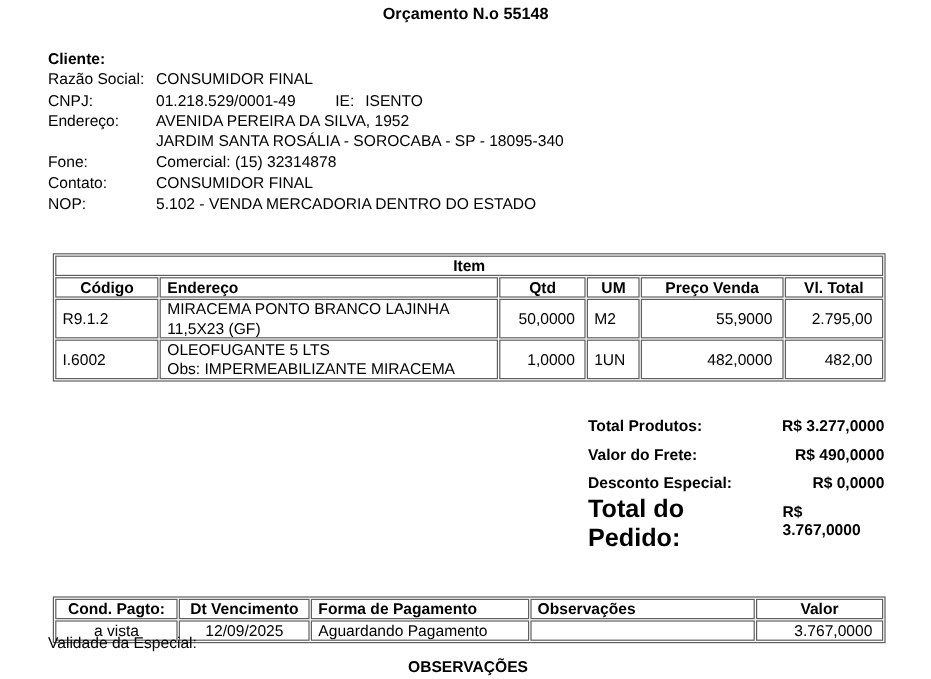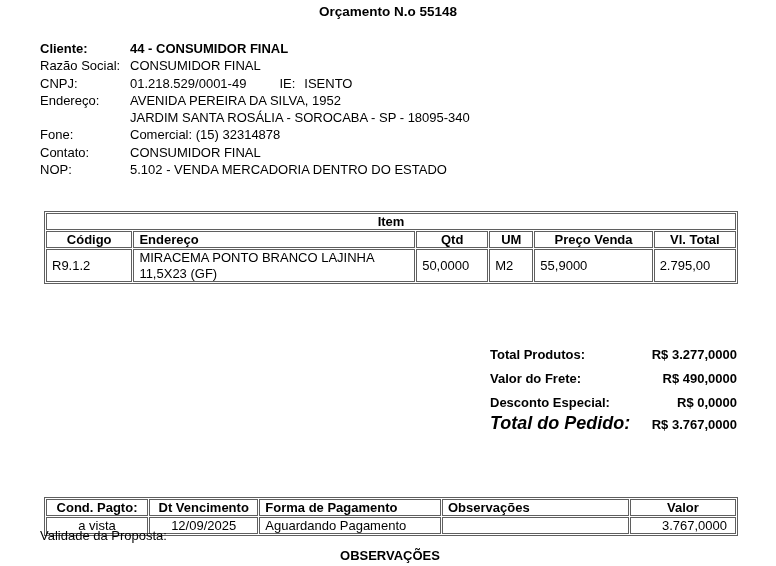--- a/index.html
+++ b/index.html
@@ -37,50 +37,49 @@
     border:1px solid var(--border);
     padding:0 5px;overflow:hidden;white-space:nowrap;
     font-weight:normal;text-align:left;vertical-align:middle;
   }
   table.report th{font-weight:bold;}
   .item-table{position:absolute;left:44px;top:211px;width:692px;}
   .item-table tr.group-row{height:14px;}
   .item-table tr.head-row{height:16px;}
   .item-table tr.data-row{height:31px;}
   .item-table .c-center{text-align:center;}
-  .item-table .c-right{text-align:left;padding-right:8px;}
+  .item-table .c-right{text-align:right;padding-right:8px;}
   .desc-cell div{line-height:15.5px;}
   
   .totals{position:absolute;left:490px;top:347px;width:247px;}
   .trow{position:absolute;left:0;width:247px;display:flex;
         justify-content:space-between;align-items:baseline;font-weight:bold;}
   .trow-1{top:0;}
   .trow-2{top:24px;gap:29px;}
   .trow-3{top:48px;gap:30px;}
   .trow-4{top:66px;}
-  .trow-4 .tlabel{font-size:18px;font-style:italic;}
+  .trow-4 .tlabel{font-size:21px;}
   
   .payment-table{position:absolute;left:44px;top:497px;width:692px;}
   .payment-table tr{height:14px;}
   .payment-table .c-center{text-align:center;}
   .payment-table .c-right{text-align:right;padding-right:8px;}
   
   .validity{position:absolute;left:40px;top:528px;}
   .observations{position:absolute;left:44px;top:548px;width:692px;
                 text-align:center;font-weight:bold;}
 </style>
 </head>
 <body>
 
 <div class="title">Orçamento N.o 55148</div>
 
 <div class="client-block">
   <div class="crow">
     <span class="clabel bold">Cliente:</span>
-    <span class="cvalue bold">44 - CONSUMIDOR FINAL</span>
   </div>
   <div class="crow">
     <span class="clabel">Razão Social:</span>
     <span class="cvalue">CONSUMIDOR FINAL</span>
   </div>
   <div class="crow">
     <span class="clabel">CNPJ:</span>
     <span class="cvalue"><span>01.218.529/0001-49</span><span class="ie-label">IE:</span><span class="ie-value">ISENTO</span></span>
   </div>
   <div class="crow">
@@ -128,20 +127,31 @@
   <tr class="data-row">
     <td>R9.1.2</td>
     <td class="desc-cell">
       <div>MIRACEMA PONTO BRANCO LAJINHA</div>
       <div>11,5X23 (GF)</div>
     </td>
     <td class="c-right">50,0000</td>
     <td>M2</td>
     <td class="c-right">55,9000</td>
     <td class="c-right">2.795,00</td>
+  </tr>
+  <tr class="data-row">
+    <td>I.6002</td>
+    <td class="desc-cell">
+      <div>OLEOFUGANTE 5 LTS</div>
+      <div>Obs: IMPERMEABILIZANTE MIRACEMA</div>
+    </td>
+    <td class="c-right">1,0000</td>
+    <td>1UN</td>
+    <td class="c-right">482,0000</td>
+    <td class="c-right">482,00</td>
   </tr>
 </tbody>
   </table>
 
 <div class="totals">
   <div class="trow trow-1">
     <span class="tlabel">Total Produtos:</span>
     <span class="tvalue">R$ 3.277,0000</span>
   </div>
   <div class="trow trow-2">
@@ -177,14 +187,14 @@
   <tr>
     <td class="c-center">a vista</td>
     <td class="c-center">12/09/2025</td>
     <td>Aguardando Pagamento</td>
     <td></td>
     <td class="c-right">3.767,0000</td>
   </tr>
 </tbody>
   </table>
 
-<div class="validity">Validade da Proposta:</div>
+<div class="validity">Validade da Especial:</div>
 <div class="observations">OBSERVAÇÕES</div>
 
 </body></html>

